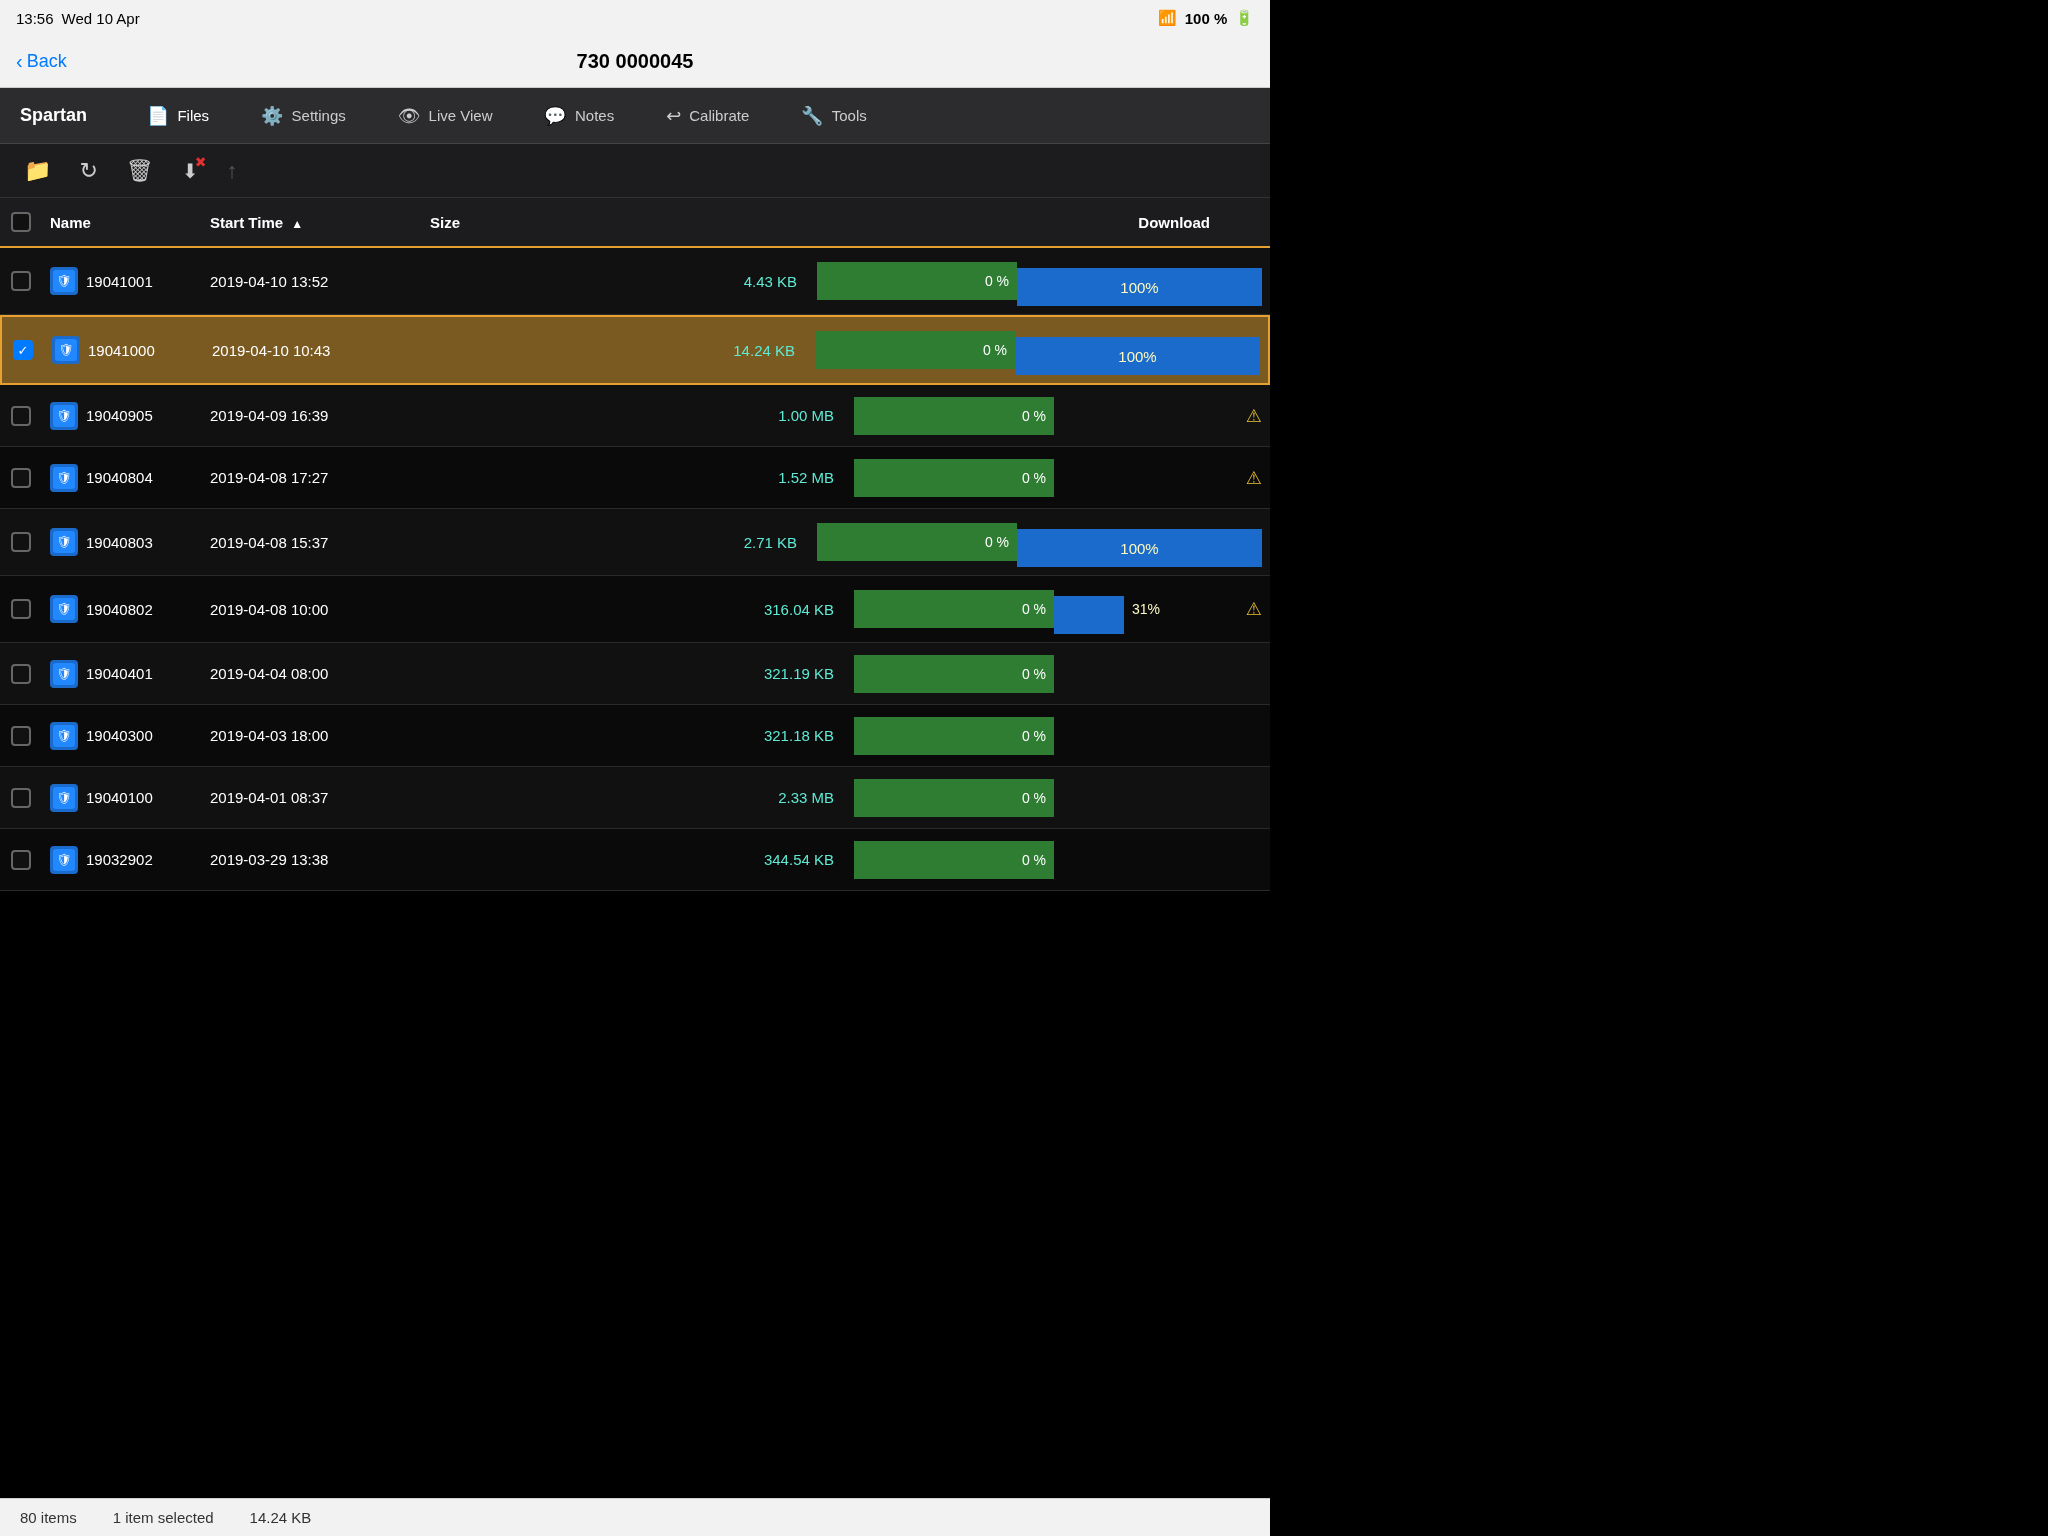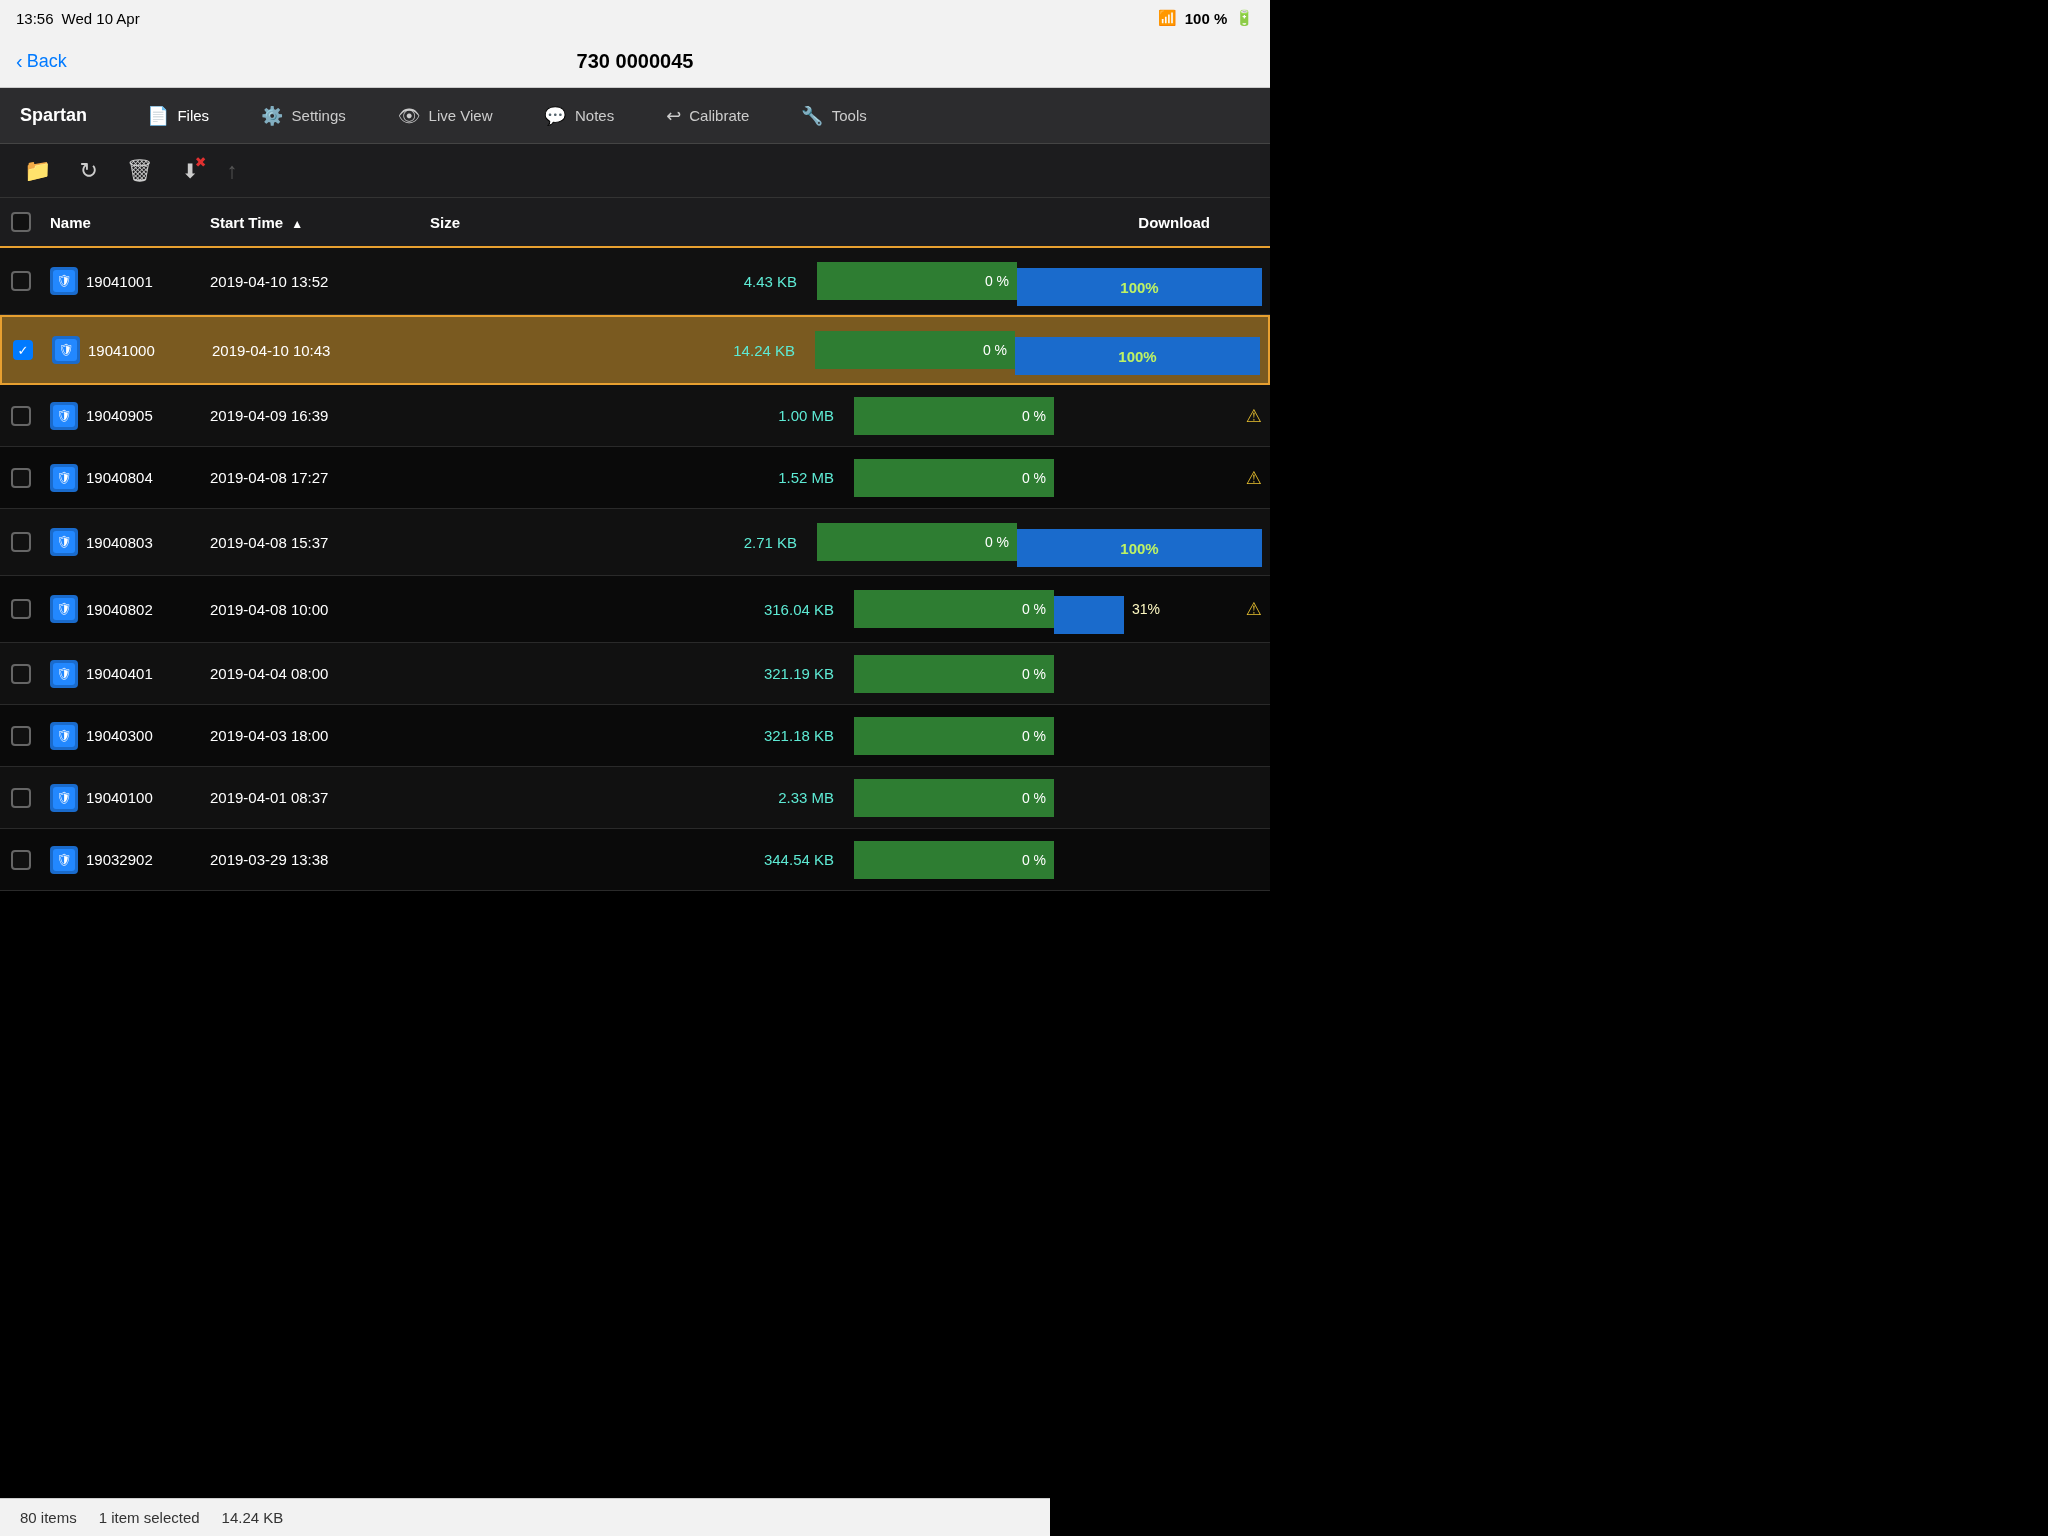--- a/index.html
+++ b/index.html
@@ -192,22 +192,22 @@
       color: #fff;
       min-width: 60px;
     }
     .progress-blue {
       background: #1a6bcc;
       height: 38px;
       display: flex;
       align-items: center;
       justify-content: center;
       font-size: 15px;
-      font-weight: 700;
-      color: #bef264;
+      font-weight: 400;
+      color: #fef9c3;
       margin-top: 12px;
     }
 
     .download-warning {
       color: #e8c030;
       font-size: 18px;
       position: absolute;
       right: 8px;
     }
 
@@ -220,25 +220,25 @@
       cursor: pointer;
     }
 
     
     #status-footer {
       background: #f2f2f2;
       color: #333;
       padding: 10px 20px;
       font-size: 15px;
       display: flex;
-      gap: 22px;
+      gap: 36px;
       border-top: 1px solid #ccc;
       position: fixed;
       bottom: 0;
-      width: 1050px;
+      width: 1270px;
     }
   </style>
 </head>
 <body>
 
 <div id="status-bar">
   <div id="status-left">
     <span>13:56</span>
     <span>Wed 10 Apr</span>
   </div>

